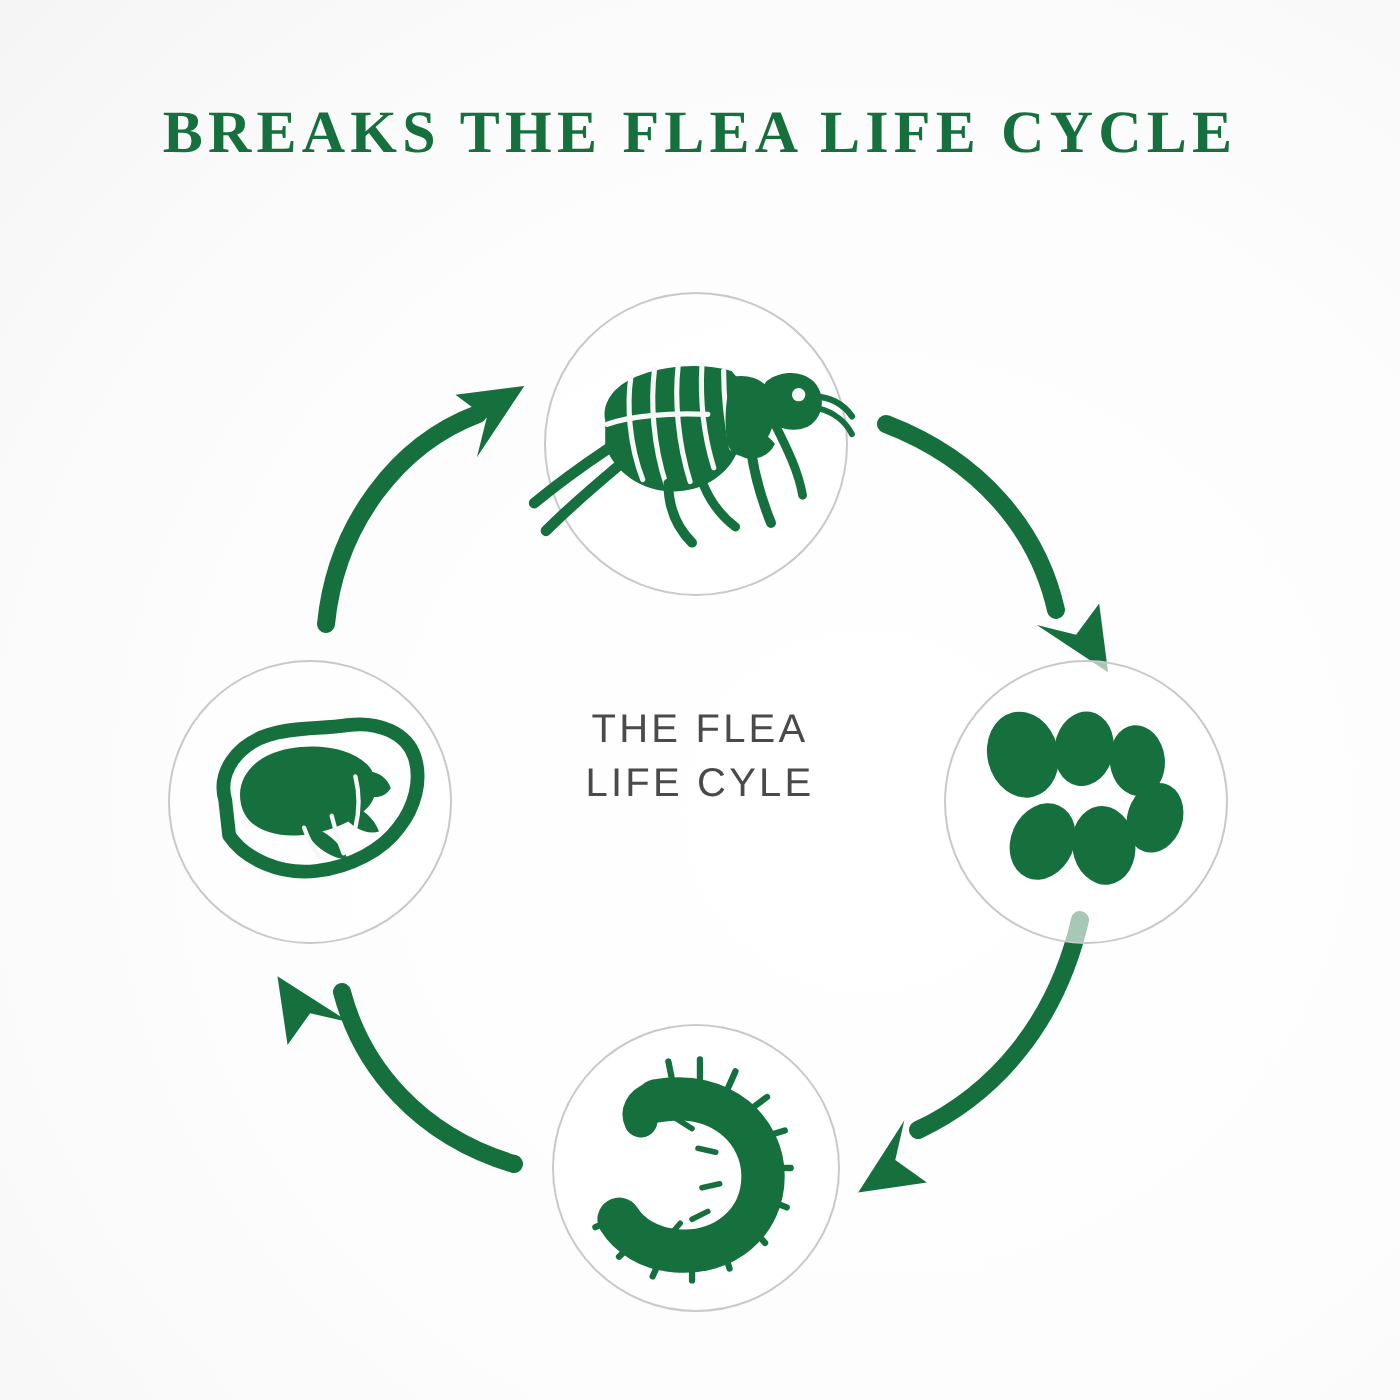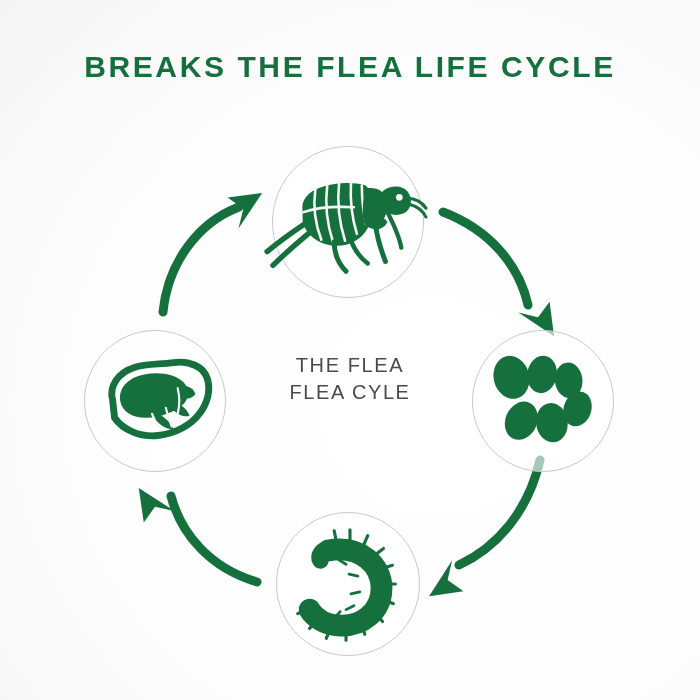--- a/index.html
+++ b/index.html
@@ -29,20 +29,21 @@
     left: 0;
     top: 52px;
     width: 700px;
     text-align: center;
     font-size: 30px;
     font-weight: bold;
     letter-spacing: 2.6px;
     color: #15703e;
     white-space: nowrap;
     line-height: 1;
+    font-family: Liberation Serif, serif;
   }
 
   
   #center-label {
     position: absolute;
     left: 250px;
     top: 352px;
     width: 200px;
     text-align: center;
     color: #4a4a4a;
@@ -113,21 +114,21 @@
 
     <g>
       <path d="M 257 582 C 210 568 181 534 171 496" fill="none" stroke="#15703e" stroke-width="9" stroke-linecap="round"></path>
       <path d="M 170 492 L 136 485 L 147 501 L 136 518 Z" fill="#15703e" transform="rotate(-110 153 501)"></path>
     </g>
 
   </svg>
 
   <div id="center-label">
     <span class="line">THE FLEA</span>
-    <span class="line">FLEA CYLE</span>
+    <span class="line">LIFE CYLE</span>
   </div>
 
   <div class="stage" id="stage-adult">
     <svg viewBox="0 0 152 152">
       <g fill="#15703e">
 
         <path d="M 30 64 C 28 54 36 45 48 41 C 62 36 80 35 94 39 L 100 46
                  C 102 56 101 72 96 82 C 90 94 76 101 62 100
                  C 46 99 33 88 30 76 Z"></path>
 

